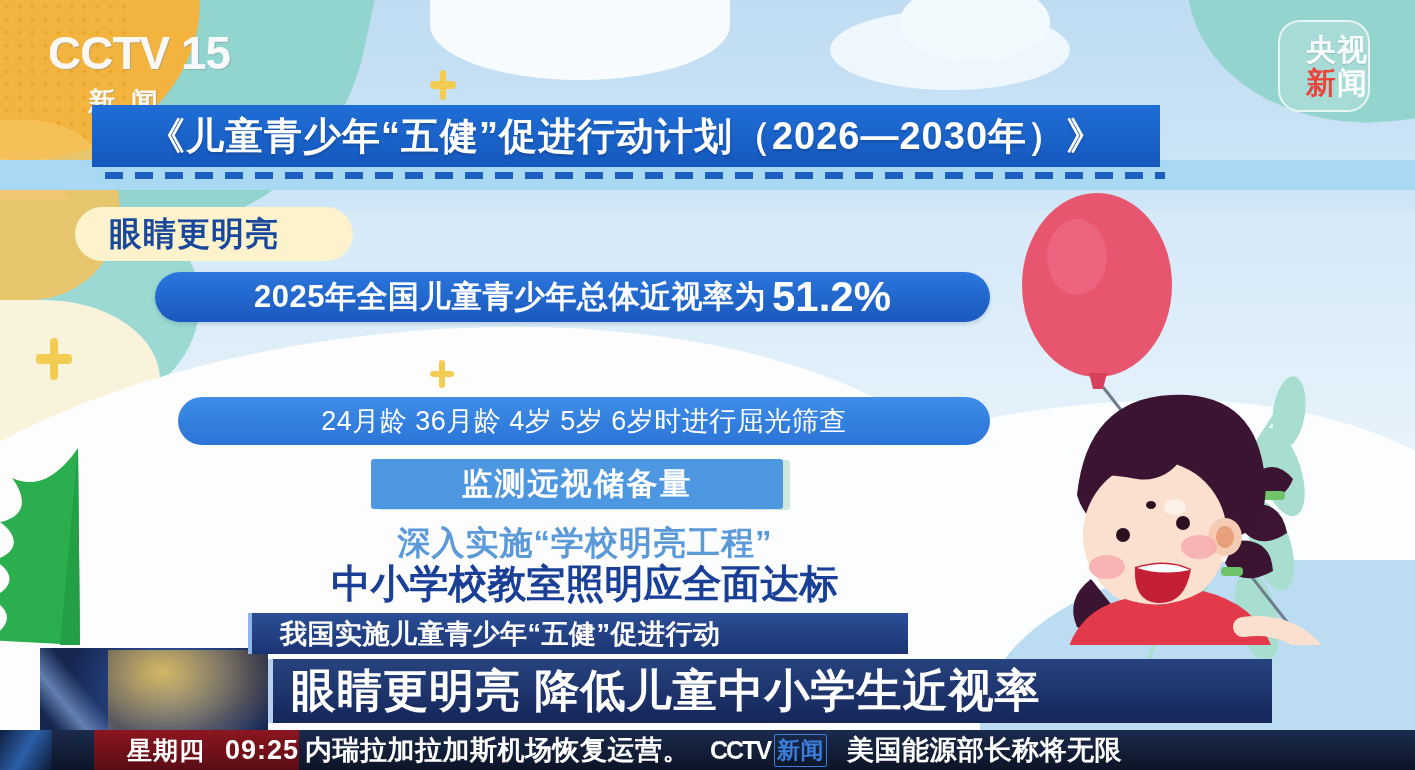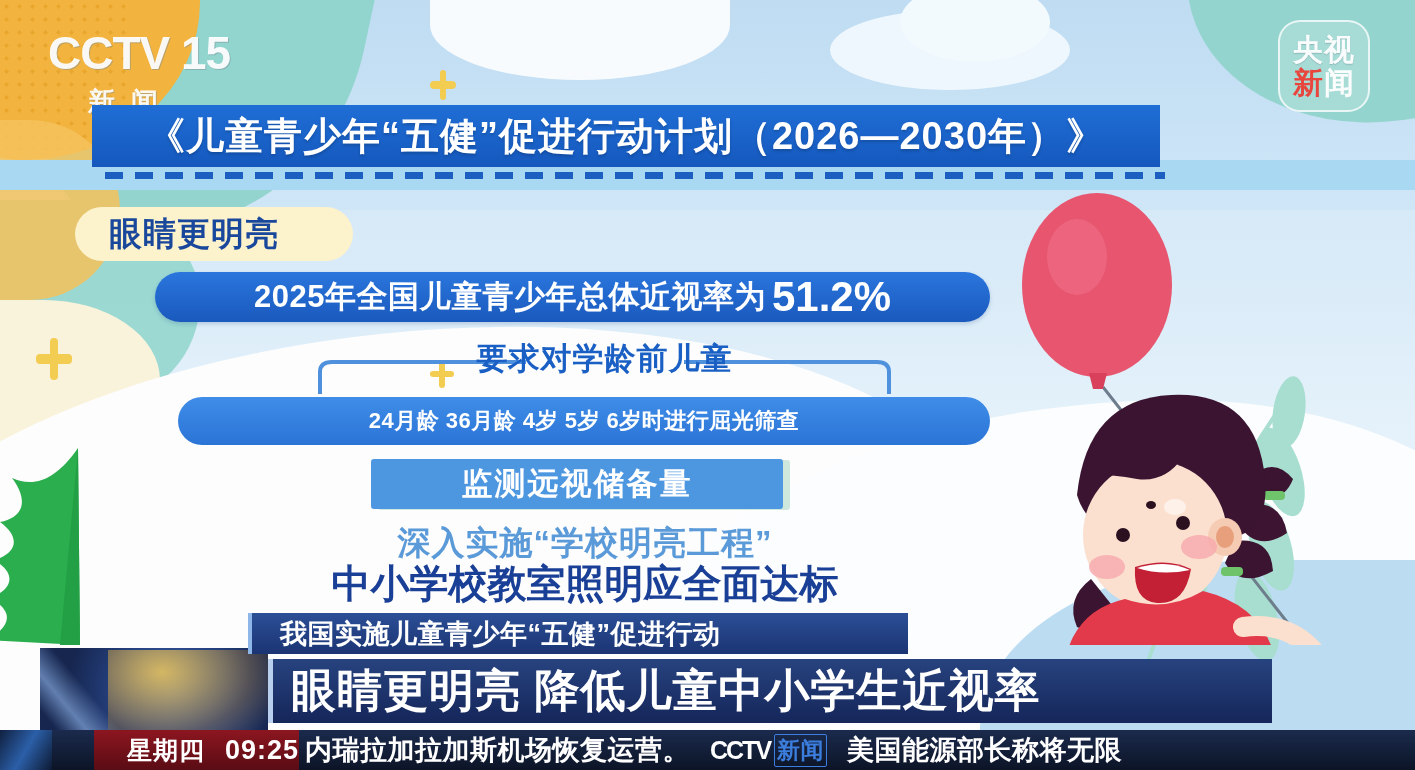--- a/index.html
+++ b/index.html
@@ -110,21 +110,21 @@
     font-size: 27px; font-weight: bold; letter-spacing: 16px;
     color: rgba(255,255,255,.92);
     text-shadow: 1px 1px 0 rgba(120,140,150,.4);
   }
 
   
   .wm {
     position:absolute; right:45px; top:20px; width:92px; height:92px;
     border:2px solid rgba(255,255,255,.75); border-radius:22px;
     background: rgba(255,255,255,.18);
-    display:flex; flex-direction:column; align-items:center; justify-content:center;
+    display:flex; flex-direction:column; align-items:flex-end; justify-content:center;
   }
   .wm-l1 { font-size:30px; font-weight:bold; color:rgba(255,255,255,.95); letter-spacing:1px;
            text-shadow:0 1px 1px rgba(90,110,120,.3); line-height:1; }
   .wm-l2 { font-size:30px; font-weight:bold; letter-spacing:1px; line-height:1; margin-top:3px;}
   .wm-l2 .r { color:#e8453c; }
   .wm-l2 .w { color:rgba(255,255,255,.95); }
 
   
   .title-band {
     position:absolute; left:0px; top:160px; width:1415px; height:30px;
@@ -174,21 +174,21 @@
     position:absolute; left:0; right:0; top:-2px; text-align:center;
     color:#1a5fc4; font-size:31px; font-weight:bold; letter-spacing:1px;
   }
 
   
   .age-bar {
     position:absolute; left:178px; top:397px; width:812px; height:48px;
     background: linear-gradient(180deg,#3f8de8 0%,#2a74d6 100%);
     border-radius:24px; display:flex; align-items:center; justify-content:center;
   }
-  .age-bar span { color:#fff; font-size:22px; font-weight:bold; letter-spacing:.5px; }
+  .age-bar span { color:#fff; font-size:27px; font-weight:normal; letter-spacing:.5px; }
 
   
   .monitor-shadow {
     position:absolute; left:378px; top:460px; width:412px; height:50px;
     background:#cfe8dd; border-radius:3px;
   }
   .monitor-box {
     position:absolute; left:371px; top:459px; width:412px; height:50px;
     background:#4d96e0; border-radius:3px;
     display:flex; align-items:center; justify-content:center;
@@ -376,27 +376,20 @@
 
   <div class="pill-yellow">
     <span>眼睛更明亮</span>
   </div>
 
   <div class="stat-bar">
     <span class="t">2025年全国儿童青少年总体近视率为</span>
     <span class="n">51.2%</span>
   </div>
 
-  <div class="bracket-wrap">
-    <svg viewBox="0 0 585 46">
-      <path d="M8 44 L8 22 Q8 12 20 12 L214 12" stroke="#4f91dc" stroke-width="4" fill="none"></path>
-      <path d="M577 44 L577 22 Q577 12 565 12 L372 12" stroke="#4f91dc" stroke-width="4" fill="none"></path>
-    </svg>
-    <div class="label">要求对学龄前儿童</div>
-  </div>
 
   <div class="age-bar">
     <span>24月龄  36月龄  4岁  5岁  6岁时进行屈光筛查</span>
   </div>
 
   <div class="monitor-shadow"></div>
   <div class="monitor-box">
     <span>监测远视储备量</span>
   </div>
 

